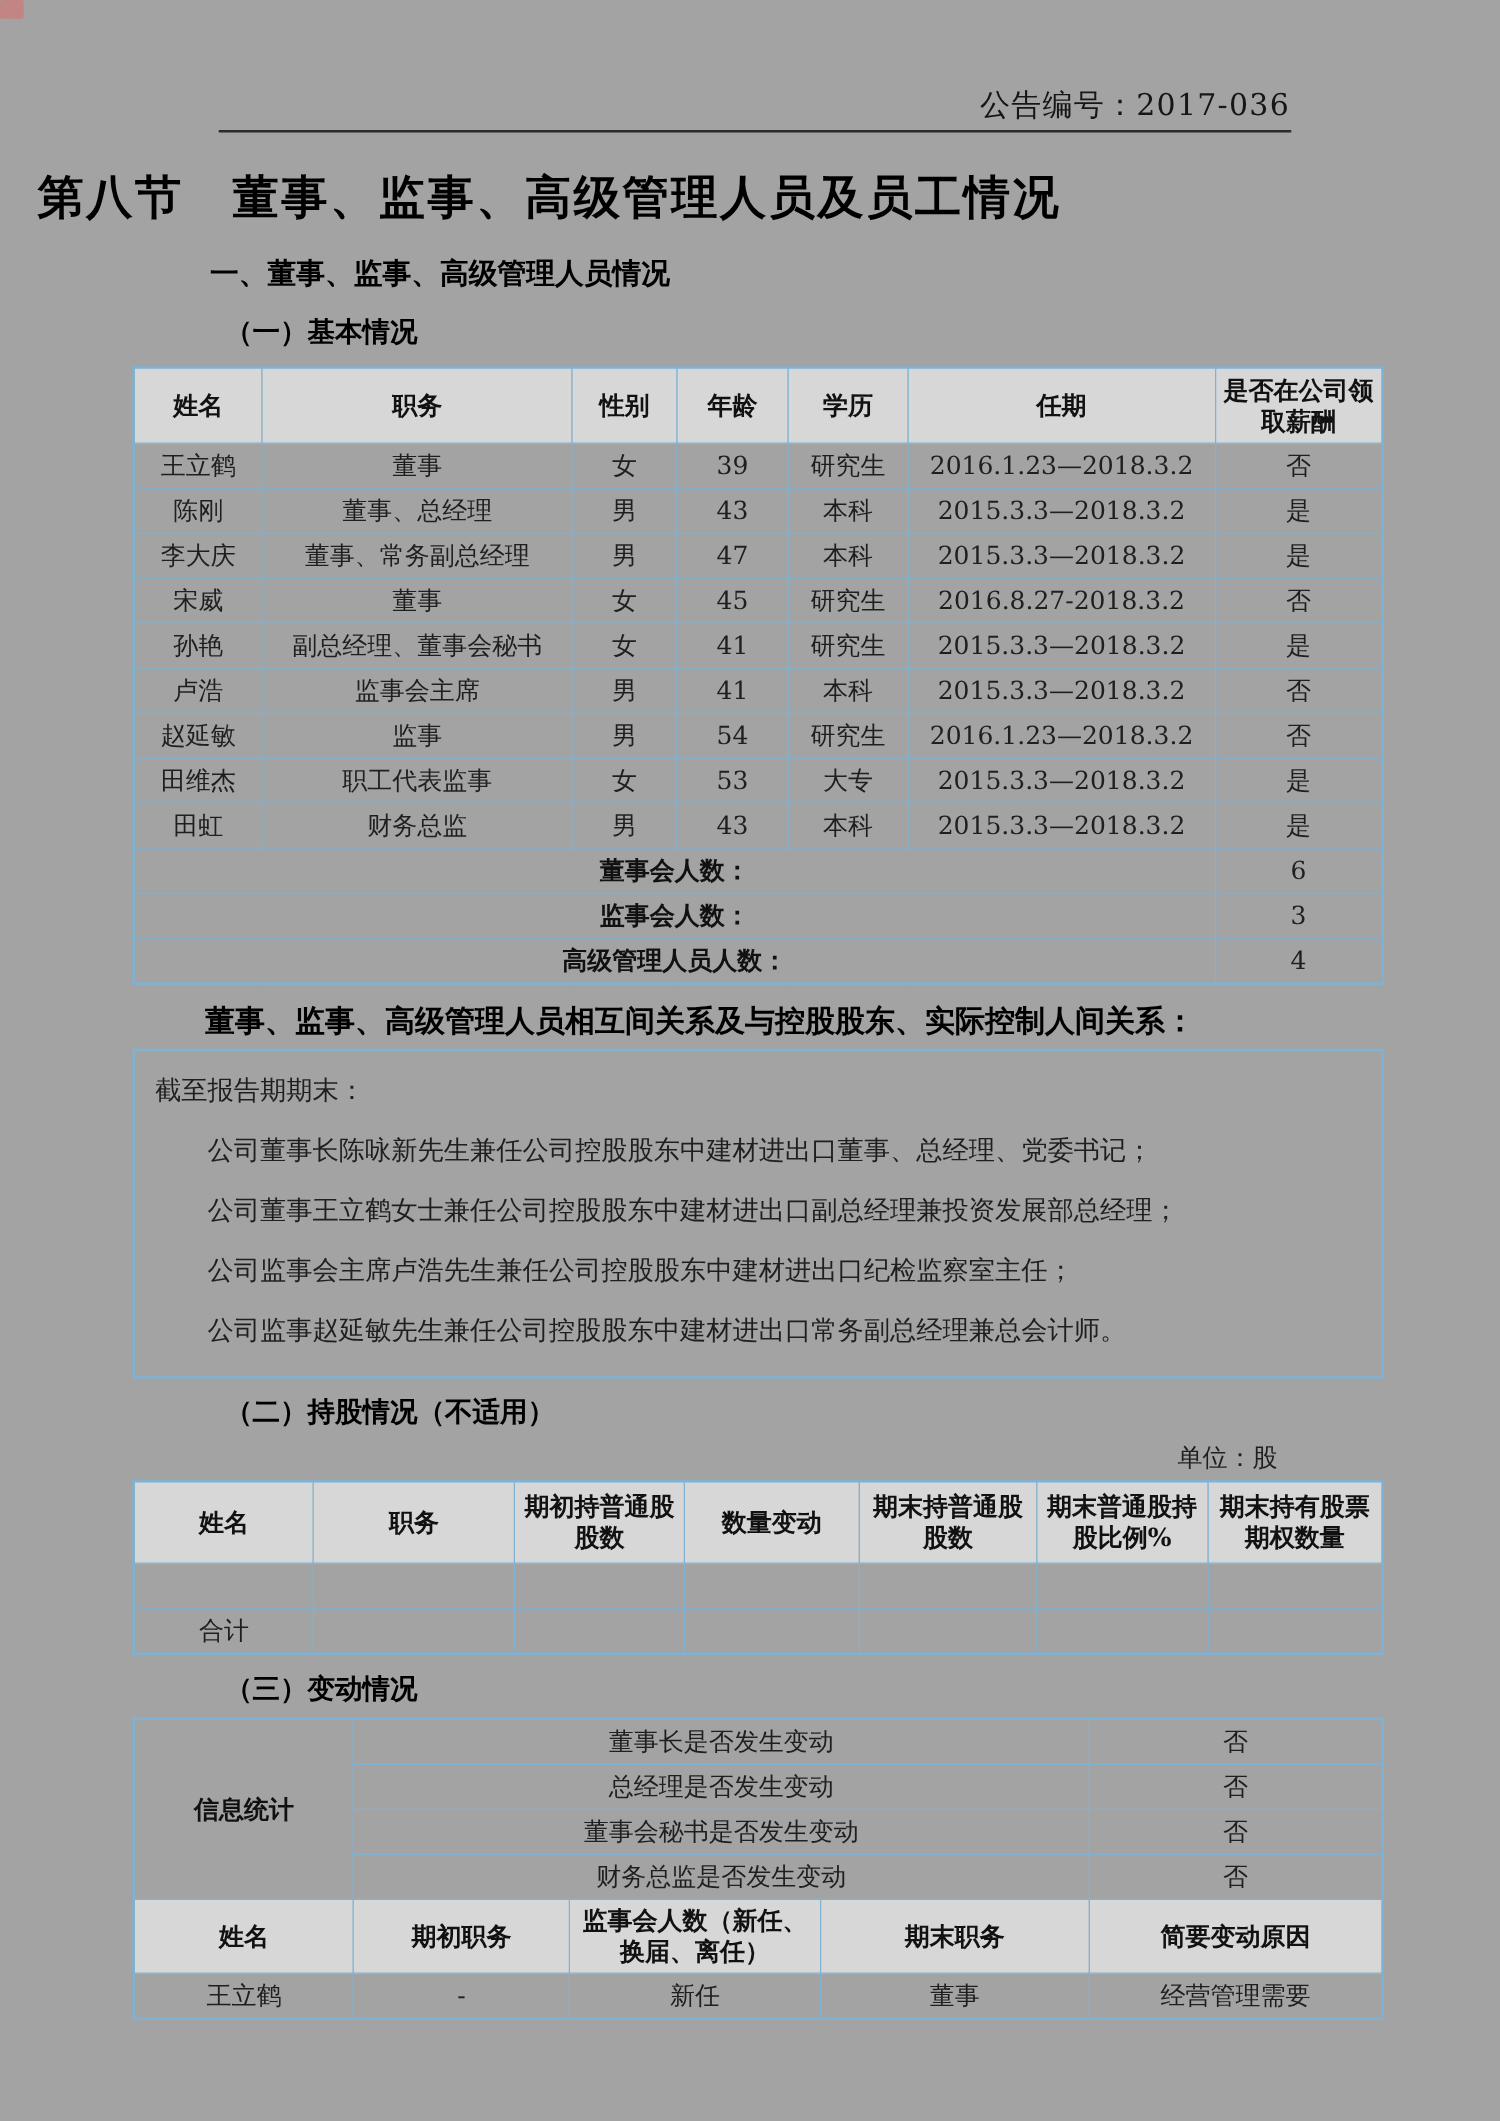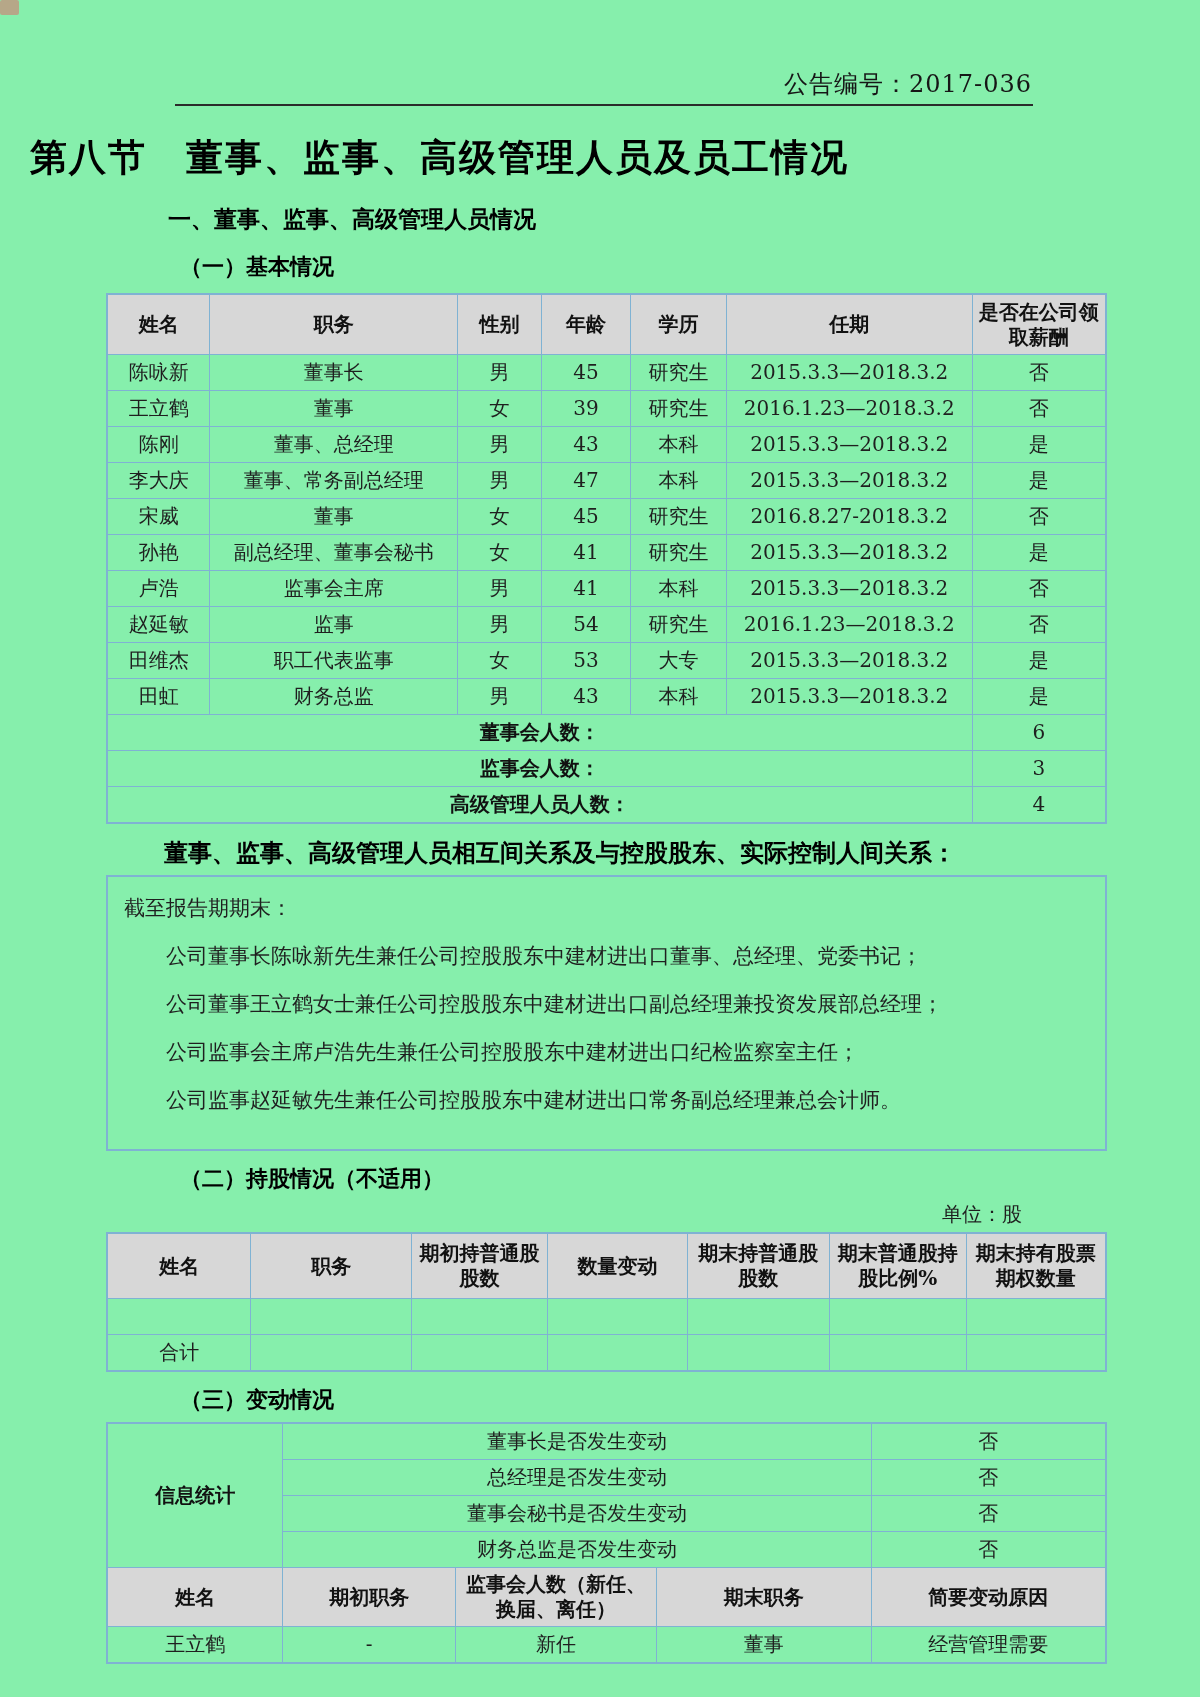--- a/index.html
+++ b/index.html
@@ -1,18 +1,18 @@
 <!DOCTYPE html>
 <html lang="zh"><head>
 <meta charset="utf-8">
 <style>
   html,body{margin:0;padding:0;background:#ffffff;}
   body{width:1200px;height:1697px;position:relative;
        font-family:"DejaVu Serif","Liberation Serif",serif;color:#1f1f1f;}
-  .page{position:absolute;inset:0;background:#86efac;overflow:hidden;}
+  .page{position:absolute;inset:0;background:#a3a3a3;overflow:hidden;}
 
   .corner-mark{position:absolute;top:0;left:0;width:19px;height:15px;
                background:rgba(222,108,108,.55);border-radius:2px;}
 
   .announce-no{position:absolute;top:68px;right:168px;font-size:24px;
                letter-spacing:1px;color:#161616;}
   .header-rule{position:absolute;top:104px;left:175px;width:858px;height:2px;
                background:#2b2b2b;}
 
   .doc-title{position:absolute;top:133px;left:30px;width:1080px;margin:0;
@@ -35,21 +35,21 @@
   .t1 tbody td{height:31px;}
   .t1 td.sum-label{font-weight:bold;color:#111;}
   .t2 thead th{height:60px;}
   .t2 tbody td{height:31px;}
   .t3 td{height:31px;}
   .t3 tr.hdr-row th{height:54px;}
   .t3 td.stat-label{font-weight:bold;color:#111;text-align:center;}
 
   .rel-heading{margin:16px 0 10px 58px;font-size:24px;line-height:25px;
                font-weight:bold;color:#000;}
-  .rel-box{border:2px solid #7fb2d3;padding:12px 16px 14px;font-size:21px;}
+  .rel-box{border:2px solid #7fb2d3;padding:12px 16px 2px;font-size:21px;}
   .rel-box .intro{margin:6px 0 16px;line-height:26px;}
   .rel-box .para{margin:22px 0;line-height:26px;text-indent:2em;}
 
   .unit-note{margin:8px 0 4px;padding-right:85px;text-align:right;font-size:20px;}
 
   .h-sub.tight{margin:14px 0 10px 74px;}
 </style>
 </head>
 <body>
 
@@ -83,29 +83,20 @@
           <th>职务</th>
           <th>性别</th>
           <th>年龄</th>
           <th>学历</th>
           <th>任期</th>
           <th>是否在公司领取薪酬</th>
         </tr>
       </thead>
       <tbody>
         <tr>
-          <td>陈咏新</td>
-          <td>董事长</td>
-          <td>男</td>
-          <td>45</td>
-          <td>研究生</td>
-          <td>2015.3.3—2018.3.2</td>
-          <td>否</td>
-        </tr>
-        <tr>
           <td>王立鹤</td>
           <td>董事</td>
           <td>女</td>
           <td>39</td>
           <td>研究生</td>
           <td>2016.1.23—2018.3.2</td>
           <td>否</td>
         </tr>
         <tr>
           <td>陈刚</td>

